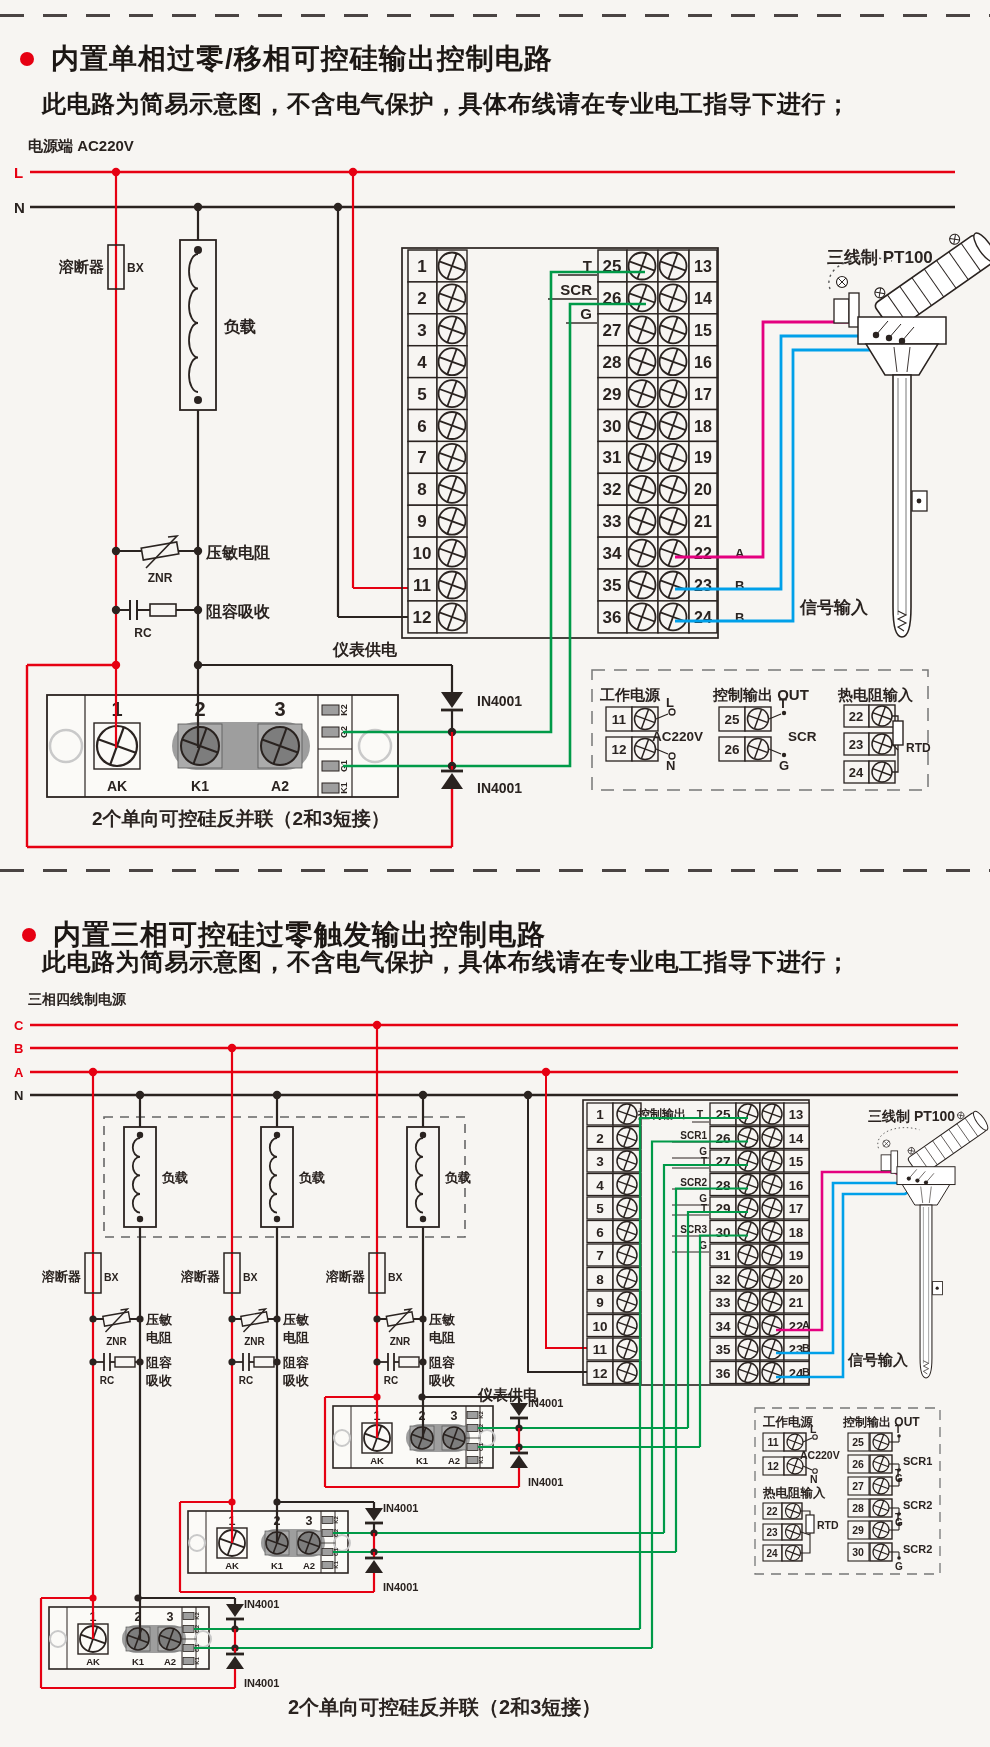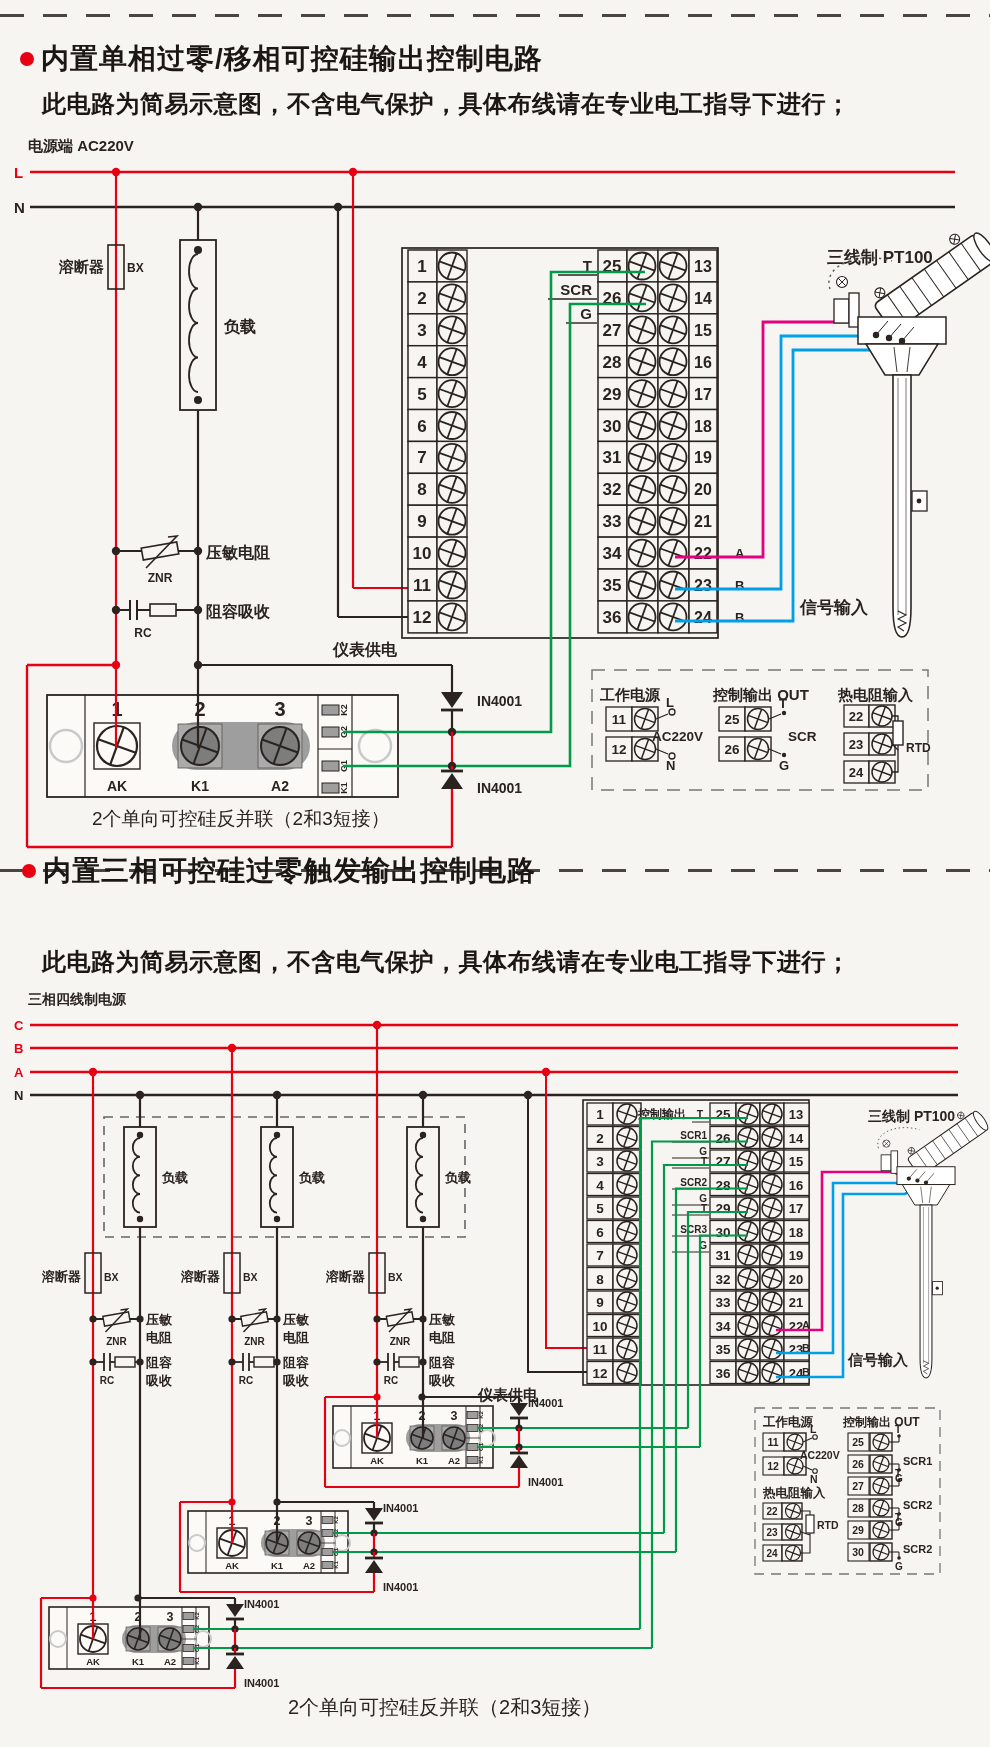--- a/index.html
+++ b/index.html
@@ -1,24 +1,24 @@
 <!DOCTYPE html>
 <html><head>
 <meta charset="utf-8">
 <style>
   html,body{margin:0;padding:0}
   body{width:990px;height:1747px;position:relative;background:#f7f5f2;
        font-family:"Liberation Sans","DejaVu Sans",sans-serif;overflow:hidden}
   .hr-dash{position:absolute;left:0;width:100%;height:3px;
        background:repeating-linear-gradient(90deg,#4a4443 0 24px,transparent 24px 43px)}
-  .sec-head{position:absolute;display:flex;align-items:center;gap:7px;color:#1c1714}
+  .sec-head{position:absolute;display:flex;align-items:center;gap:17px;color:#1c1714}
   .bullet{width:14px;height:14px;border-radius:50%;background:#e60012;flex:0 0 auto}
   .sec-title{font-size:28px;font-weight:bold;letter-spacing:1px;white-space:nowrap}
   .sec-sub{position:absolute;font-size:24px;font-weight:bold;color:#1c1714;letter-spacing:.5px;white-space:nowrap}
-  .caption{position:absolute;font-weight:normal;color:#2a2320;white-space:nowrap}
+  .caption{position:absolute;font-weight:bold;color:#2a2320;white-space:nowrap}
   svg{position:absolute;left:0}
   svg text{font-family:"Liberation Sans","DejaVu Sans",sans-serif}
 </style>
 </head>
 <body>
 
 <div class="hr-dash" style="top:14px"></div>
 
 <div class="sec-head" style="left:20px;top:40px">
   <span class="bullet"></span>
@@ -573,21 +573,21 @@
         <path d="M892,744 L898,750" fill="none" stroke="#2a2320" stroke-width="1.3"></path>
         <path d="M892,772 H898 V745" fill="none" stroke="#2a2320" stroke-width="1.3"></path>
         <text x="906" y="752" font-size="12" fill="#2a2320" font-weight="bold" text-anchor="start">RTD</text>
       </g>
     </g>
   </svg>
 <div class="caption" style="left:92px;top:806px;font-size:19px">2个单向可控硅反并联（2和3短接）</div>
 
 <div class="hr-dash" style="top:869px"></div>
 
-<div class="sec-head" style="left:22px;top:852px">
+<div class="sec-head" style="left:22px;top:916px">
   <span class="bullet"></span>
   <span class="sec-title">内置三相可控硅过零触发输出控制电路</span>
 </div>
 <div class="sec-sub" style="left:42px;top:946px">此电路为简易示意图，不含电气保护，具体布线请在专业电工指导下进行；</div>
 
 <svg id="svg2" width="990" height="767" viewBox="0 980 990 767" style="top:980px">
     <g>
       <text x="28" y="1004" font-size="14" fill="#2a2320" font-weight="bold" text-anchor="start">三相四线制电源</text>
       <text x="14" y="1030" font-size="13" fill="#e60012" font-weight="bold" text-anchor="start">C</text>
       <line x1="30" y1="1025" x2="958" y2="1025" stroke="#e60012" stroke-width="2.4"></line>

